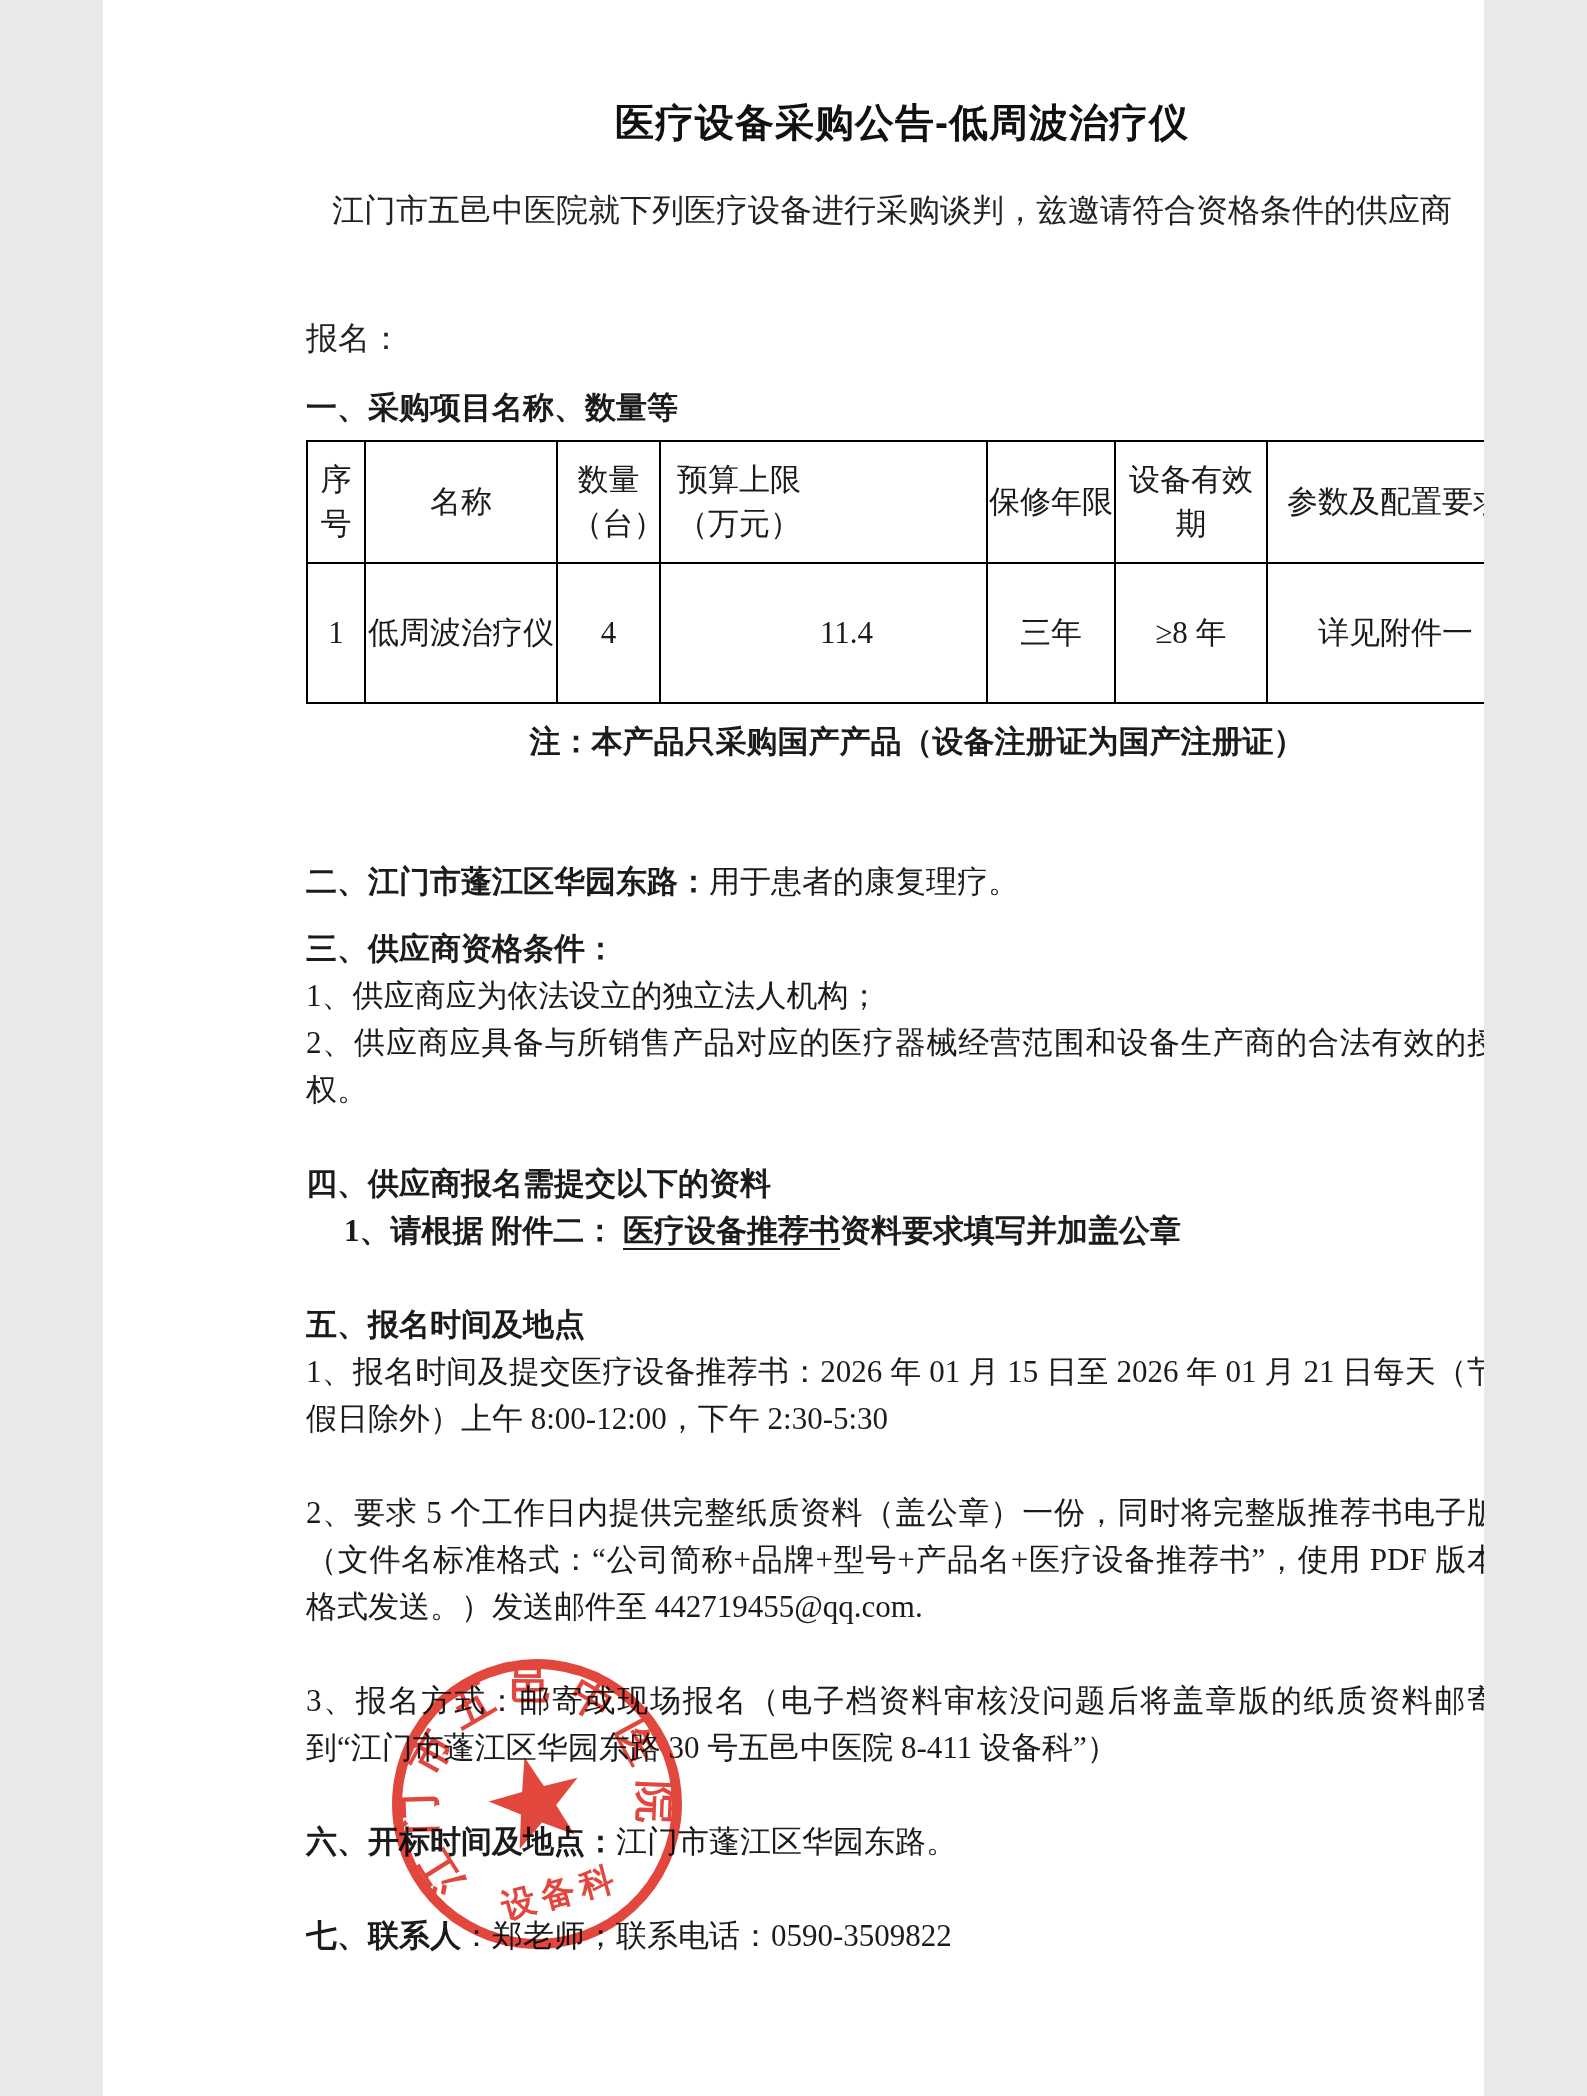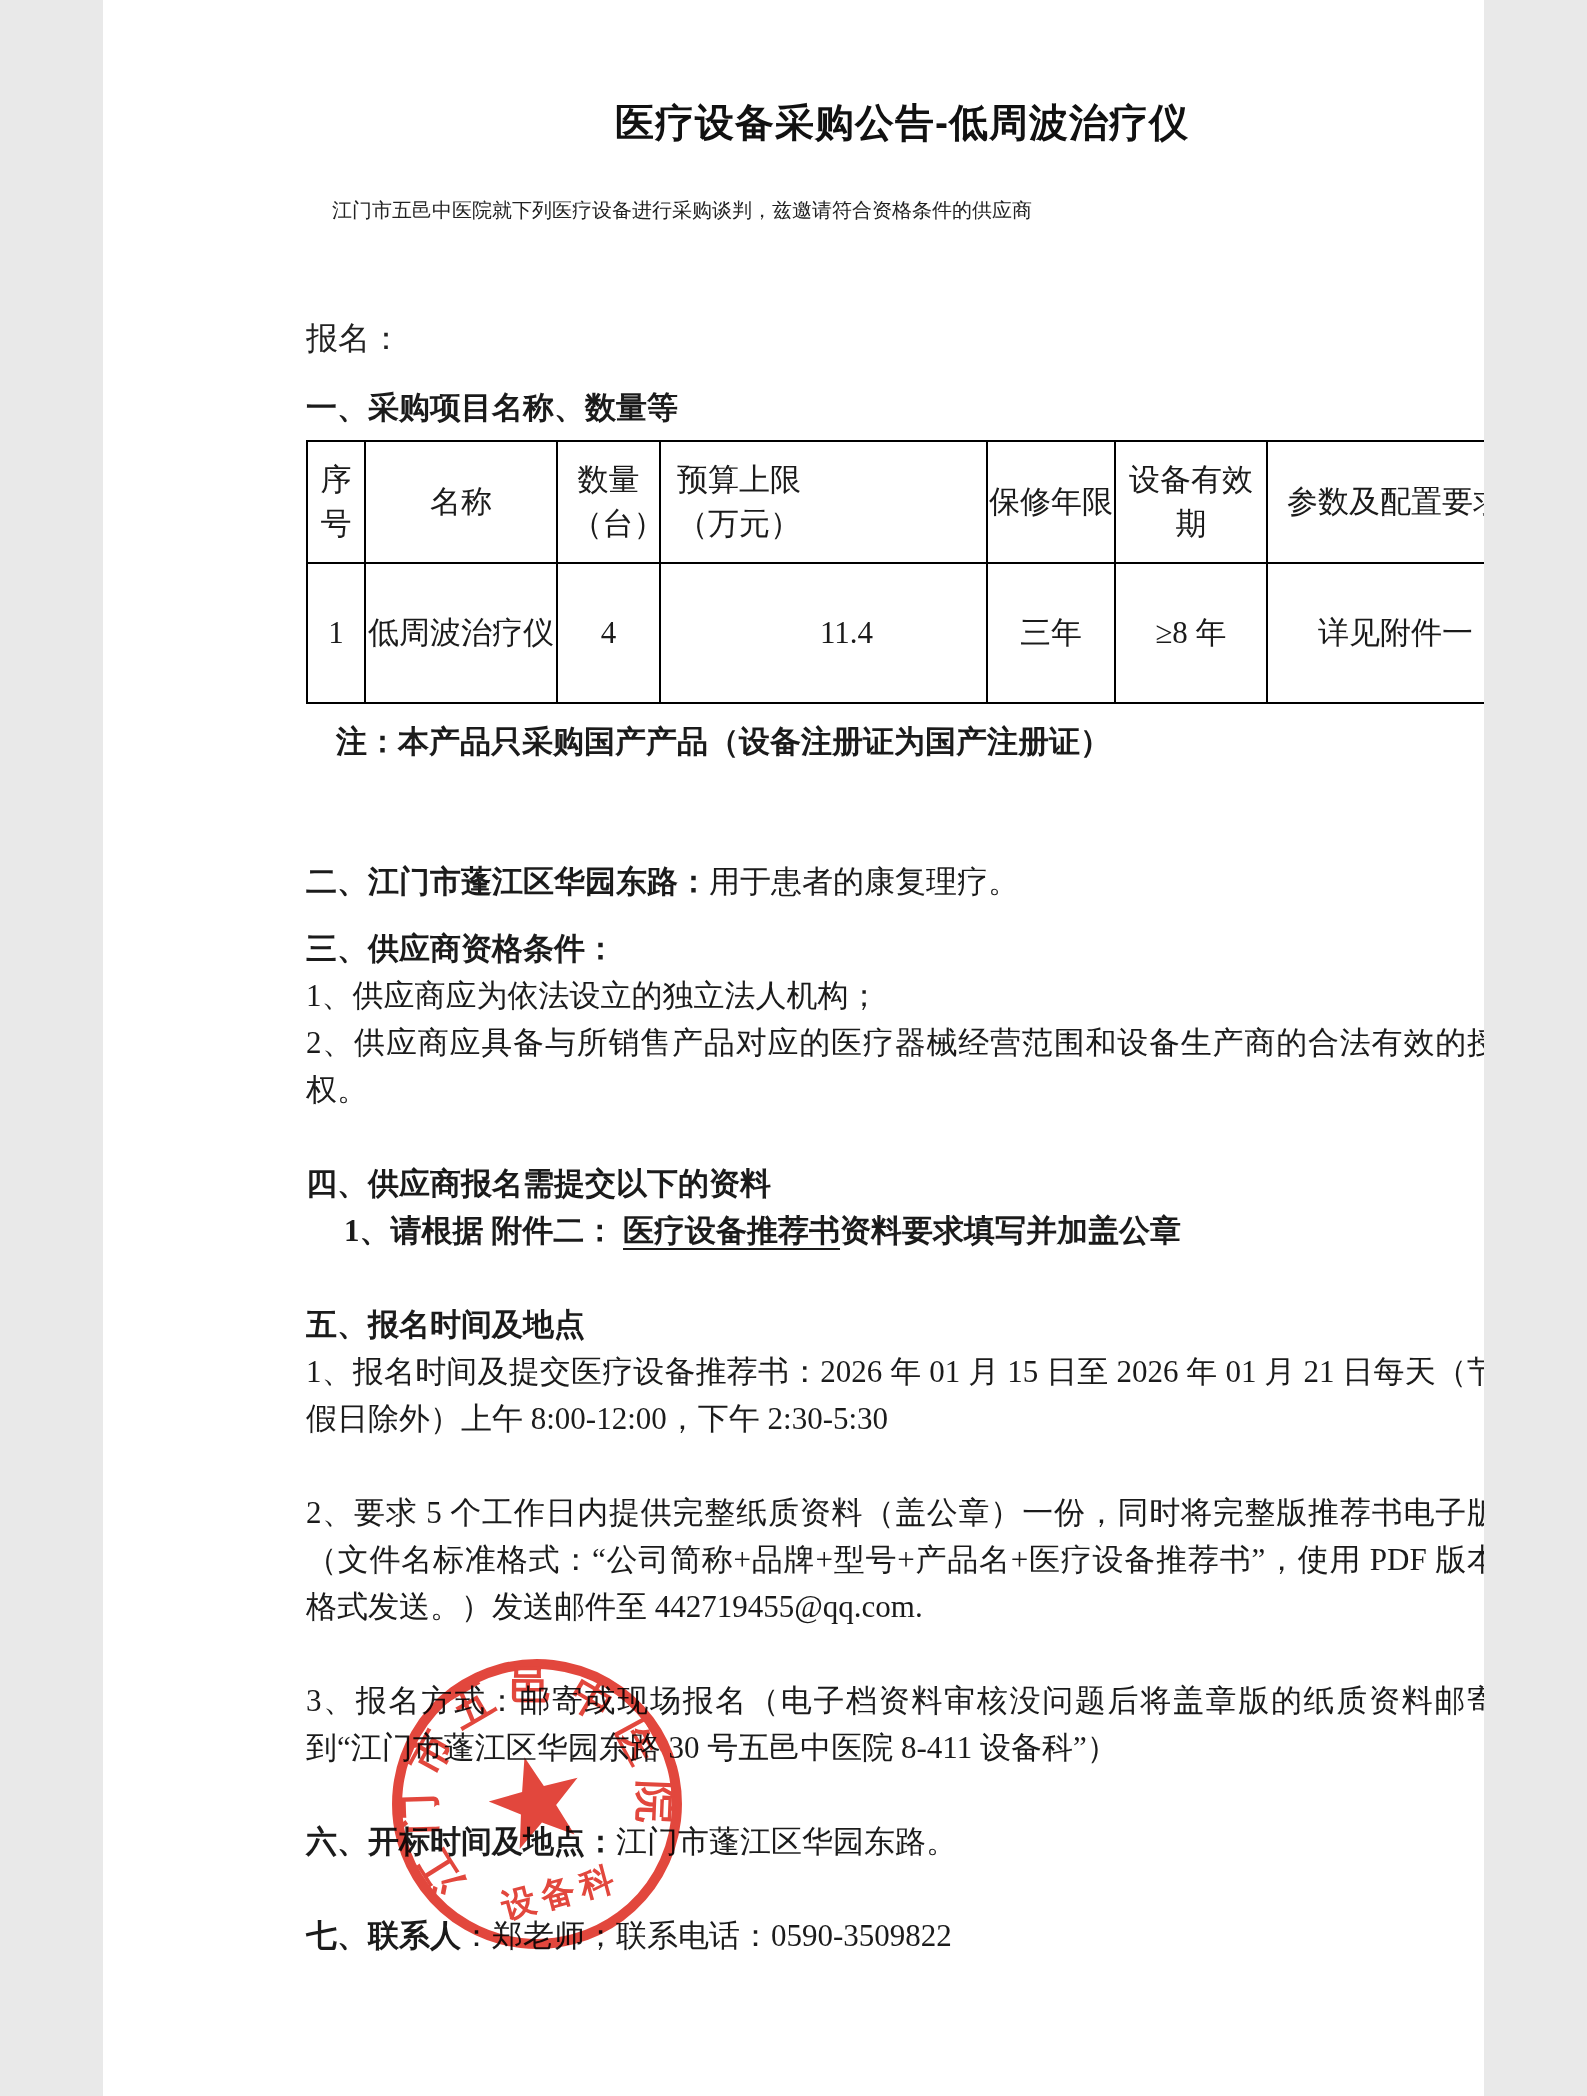--- a/index.html
+++ b/index.html
@@ -11,21 +11,21 @@
   }
   .content { position:absolute; left:203px; top:0; width:1192px; }
 
   .doc-title {
     font-family:"Liberation Sans","DejaVu Sans",sans-serif;
     font-size:39px; font-weight:700; text-align:center;
     margin-top:96px; letter-spacing:1px; color:#111;
   }
   .intro {
     font-family:"Liberation Sans","DejaVu Sans",sans-serif;
-    font-size:20px; line-height:48px; margin-top:36px; text-indent:26px; color:#222;
+    font-size:32px; line-height:48px; margin-top:36px; text-indent:26px; color:#222;
   }
   .signup {
     font-family:"Liberation Sans","DejaVu Sans",sans-serif;
     font-size:32px; line-height:48px; margin-top:80px; color:#222;
   }
   .h { font-size:31px; font-weight:700; line-height:44px; }
   .s1-h { margin-top:24px; }
 
   table.ptable { border-collapse:collapse; table-layout:fixed; width:1217px; margin-top:10px; }
   table.ptable th, table.ptable td {
@@ -33,21 +33,21 @@
     font-size:31px; font-weight:400; padding:0; line-height:44px;
   }
   tr.hrow { height:118px;font-family:Liberation Serif, serif; }
   tr.drow { height:140px; }
   .wrapbox { margin:16px auto; text-align:center; }
   .w-qty { width:74px; }
   .w-budget { width:142px; margin:0 0 0 16px; text-align:left; }
   .budget-cell { text-align:left; }
   .budget-val { text-align:left; padding-left:46px !important; }
 
-  .note { font-size:31px; font-weight:700; margin-top:16px; padding-left:30px; line-height:44px; }
+  .note { font-size:31px; font-weight:700; margin-top:16px; padding-left:30px; line-height:44px;text-align:center; }
 
   .para { font-size:31px; line-height:47px; text-align:justify; margin:0; }
   .b { font-weight:700; }
   .mt-lg { margin-top:94px; }
   .mt-md { margin-top:47px; }
   .mt-sm { margin-top:20px; }
   .indent1 { padding-left:38px; }
   .att-link { text-decoration:underline; text-underline-offset:7px; text-decoration-thickness:2px;margin-top:28px; }
 
   .stamp {

